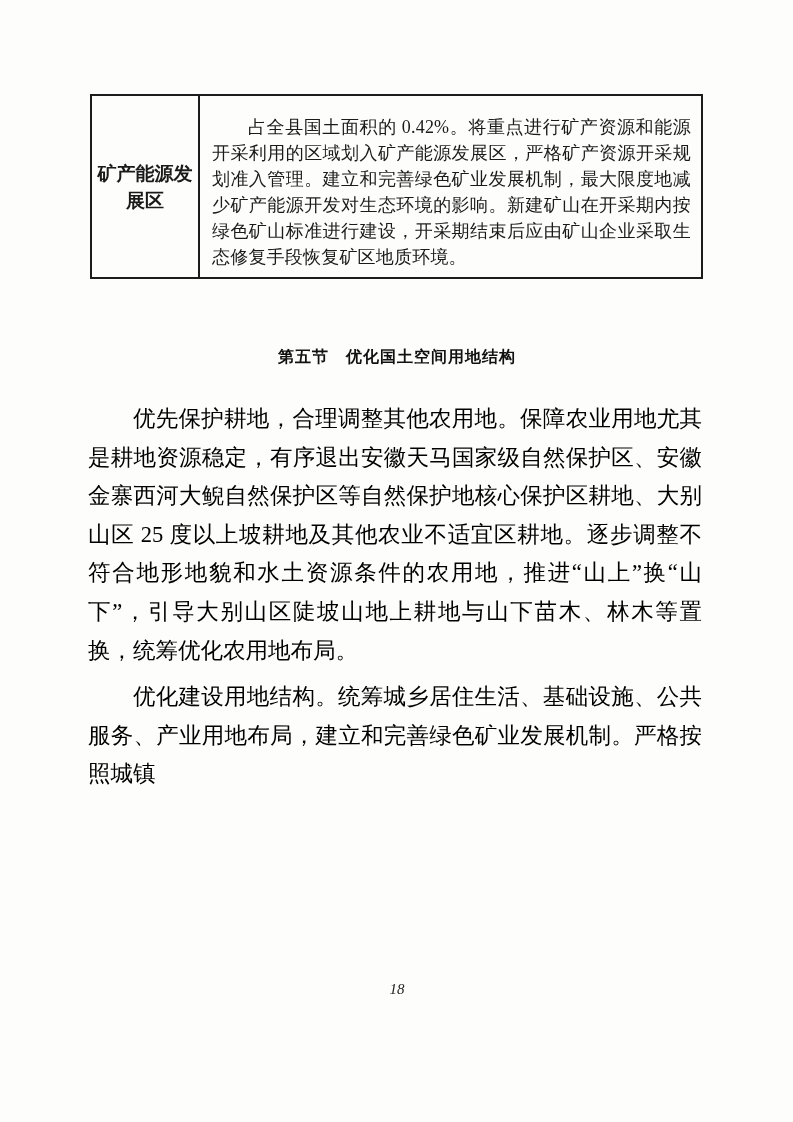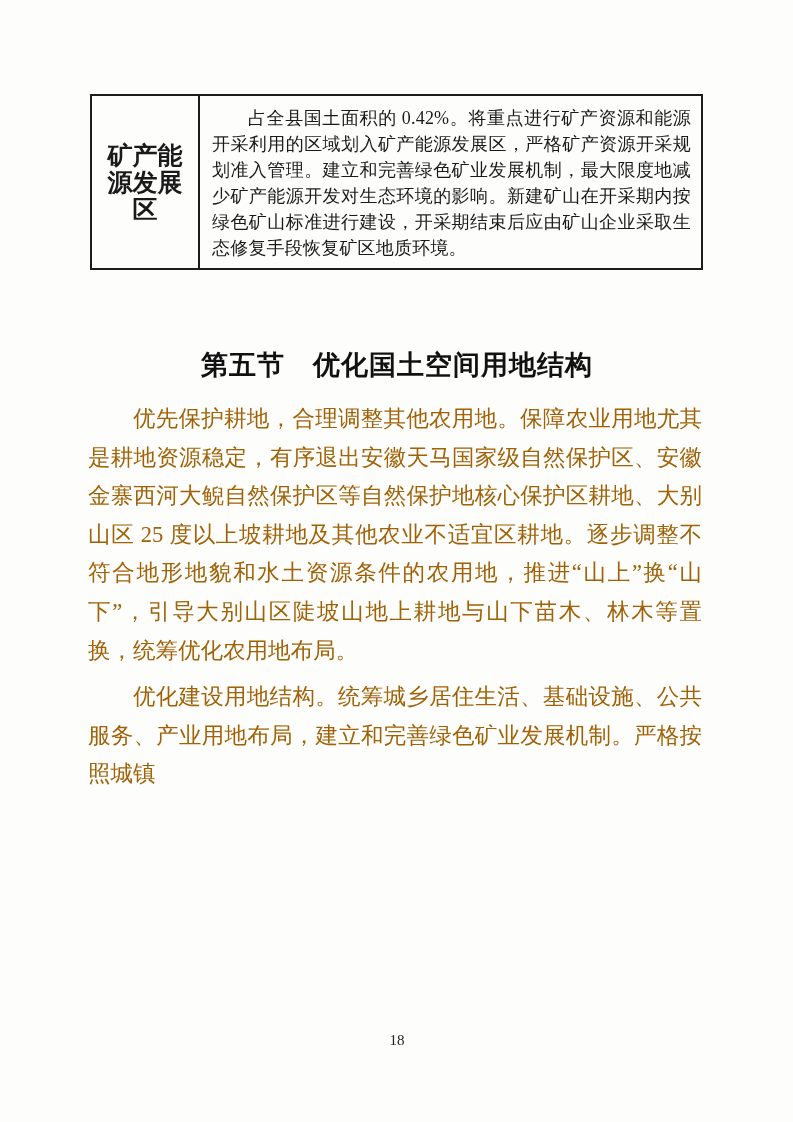--- a/index.html
+++ b/index.html
@@ -27,73 +27,74 @@
   }
   .zone-name-cell {
     flex: 0 0 108px;
     border-right: 2px solid #1c1c1c;
     display: flex;
     align-items: center;
     justify-content: center;
     text-align: center;
     font-family: "Liberation Sans", "DejaVu Sans", sans-serif;
     font-weight: bold;
-    font-size: 25px;
+    font-size: 19px;
     line-height: 27px;
     padding: 6px 4px;
   }
   .zone-desc-cell {
     flex: 1;
-    padding: 9px 10px 7px 12px;
+    padding: 18px 10px 7px 12px;
     font-size: 18px;
     line-height: 26px;
     text-align: justify;
     text-indent: 2em;
     letter-spacing: 0.2px;
   }
 
   
   .section-heading {
     position: absolute;
     left: 88px;
     top: 347px;
     width: 618px;
     text-align: center;
     font-family: "Liberation Sans", "DejaVu Sans", sans-serif;
     font-weight: bold;
-    font-size: 27px;
+    font-size: 16px;
     letter-spacing: 1px;
     color: #111;
   }
 
   
   .body-text {
     position: absolute;
     left: 88px;
     top: 400px;
     width: 614px;
   }
   .body-text p {
     font-size: 22.5px;
     line-height: 38.6px;
     text-align: justify;
     text-indent: 2em;
     margin-bottom: 8px;
-    color: #a16207;
+    color: #000000;
   }
 
   
   .page-number {
     position: absolute;
     left: 88px;
-    top: 1032px;
+    top: 981px;
     width: 618px;
     text-align: center;
     font-size: 15px;
     color: #222;
+    font-style: italic;
   }
 </style>
 </head>
 <body>
 
 <div class="page">
 
   <div class="zone-table">
     <div class="zone-name-cell">矿产能源发展区</div>
     <div class="zone-desc-cell">占全县国土面积的 0.42%。将重点进行矿产资源和能源开采利用的区域划入矿产能源发展区，严格矿产资源开采规划准入管理。建立和完善绿色矿业发展机制，最大限度地减少矿产能源开发对生态环境的影响。新建矿山在开采期内按绿色矿山标准进行建设，开采期结束后应由矿山企业采取生态修复手段恢复矿区地质环境。</div>

